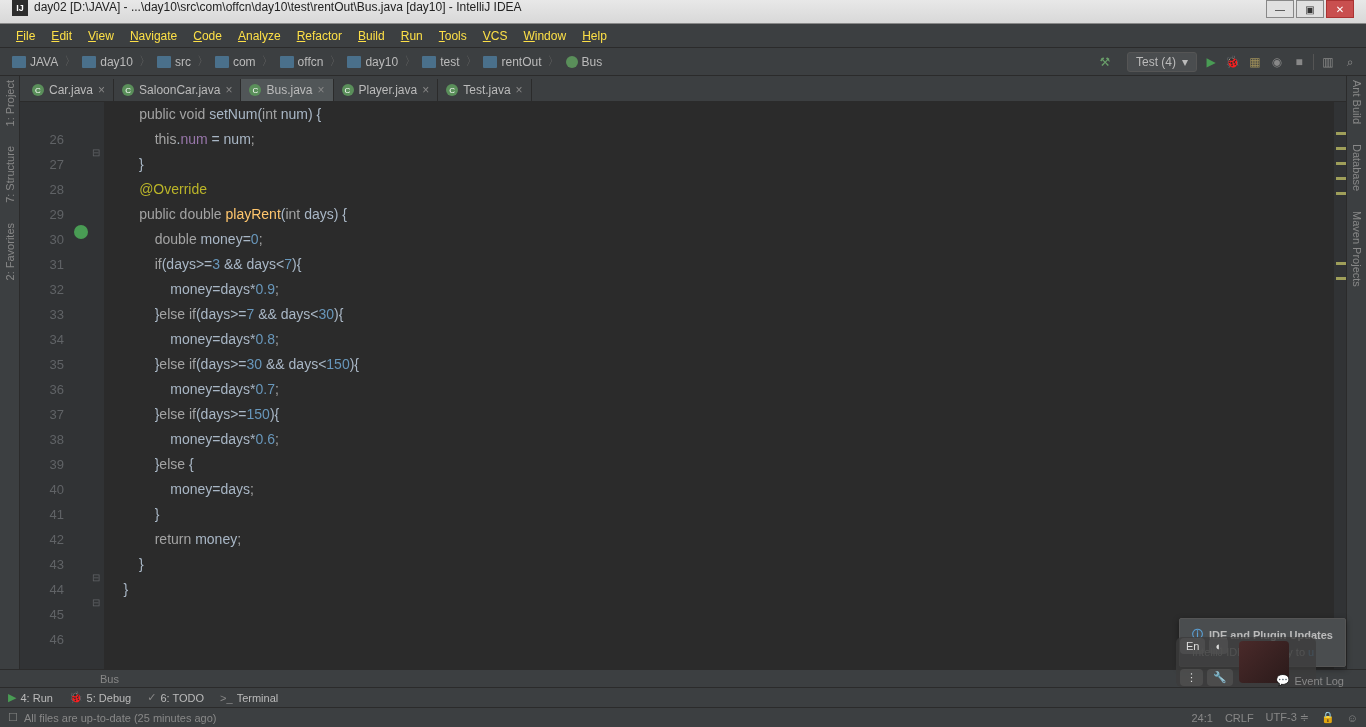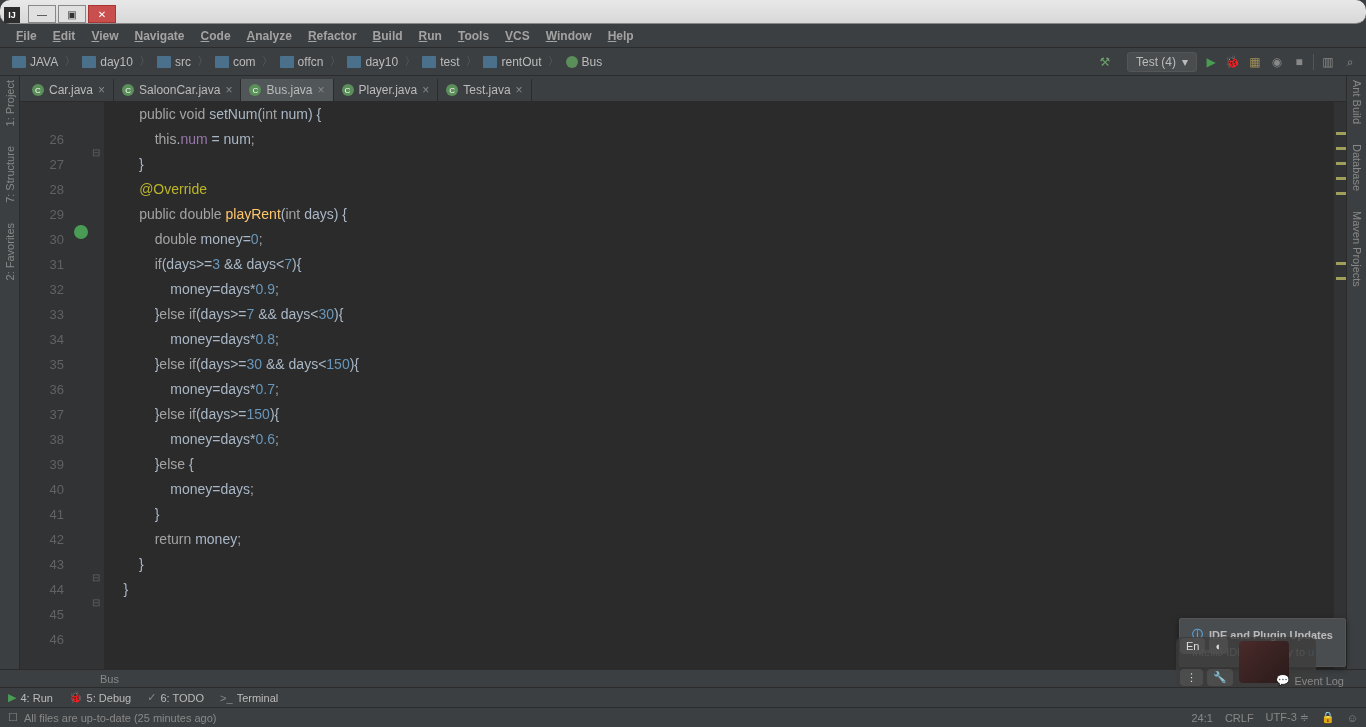--- a/index.html
+++ b/index.html
@@ -1,24 +1,24 @@
 <!DOCTYPE html>
 <html><head>
 <meta charset="utf-8">
 <style>
 * { margin: 0; padding: 0; box-sizing: border-box; font-family: "Segoe UI", Arial, sans-serif; }
 body { width: 1366px; height: 727px; background: #3c3f41; color: #bbbbbb; overflow: hidden; font-size: 12px; }
-.title-bar { height: 24px; background: linear-gradient(#e8e8e8, #d8d8d8); display: flex; align-items: flex-end; padding: 0 4px; border-bottom: 1px solid #888; border-radius: 10px; }
+.title-bar { height: 24px; background: linear-gradient(#e8e8e8, #d8d8d8); display: flex; align-items: flex-start; padding: 0 12px; border-bottom: 1px solid #888; }
 .title-icon { width: 16px; height: 16px; background: #2d2d2d; margin-right: 6px; display: flex; align-items: center; justify-content: center; color: #fff; font-size: 9px; font-weight: bold; }
 .title-text { flex: 1; color: #222; font-size: 12px; }
 .win-controls { display: flex; }
 .win-btn { width: 28px; height: 18px; border: 1px solid #888; background: #e0e0e0; margin-left: 2px; display: flex; align-items: center; justify-content: center; font-size: 10px; color: #333; }
 .win-btn.close { background: #c94f4f; color: #fff; border-color: #a33; }
 .menu-bar { height: 24px; background: #3c3f41; display: flex; align-items: center; padding: 0 8px; border-bottom: 1px solid #2b2b2b; }
-.menu-item { padding: 0 8px; color: #a3a3a3; font-size: 12px; cursor: pointer; font-weight: bold; }
+.menu-item { padding: 0 8px; color: #fde047; font-size: 12px; cursor: pointer; }
 .menu-item .u { text-decoration: underline; }
 .nav-bar { height: 28px; background: #3c3f41; display: flex; align-items: center; padding: 0 8px; border-bottom: 1px solid #2b2b2b; gap: 39px; }
 .breadcrumbs { display: flex; align-items: center; flex: 1; }
 .crumb { display: flex; align-items: center; color: #bbbbbb; font-size: 12px; padding: 0 4px; cursor: pointer; }
 .crumb-icon { width: 14px; height: 12px; background: #4a708b; margin-right: 4px; border-radius: 1px; }
 .crumb-icon.class { background: #5a8f5a; border-radius: 50%; width: 12px; height: 12px; }
 .crumb-sep { color: #666; padding: 0 2px; }
 .run-controls { display: flex; align-items: center; gap: 6px; }
 .run-config { background: #4a4d4f; border: 1px solid #555; padding: 2px 8px; border-radius: 3px; display: flex; align-items: center; gap: 6px; font-size: 12px; margin-left: 8px; }
 .toolbar-icon { width: 16px; height: 16px; display: flex; align-items: center; justify-content: center; cursor: pointer; }
@@ -62,20 +62,21 @@
 .ime-widget { position: absolute; right: 50px; bottom: 40px; width: 140px; height: 50px; background: rgba(60,60,60,0.8); border-radius: 6px; display: flex; align-items: center; padding: 4px; gap: 6px; }
 .ime-btn { background: rgba(80,80,80,0.8); border-radius: 4px; padding: 2px 6px; color: #ddd; font-size: 11px; }
 .ime-img { width: 50px; height: 42px; background: linear-gradient(135deg, #4a2a2a, #2a1a1a); border-radius: 4px; position: relative; overflow: hidden; }
 .event-log { position: absolute; right: 22px; bottom: 40px; display: flex; align-items: center; gap: 4px; font-size: 11px; color: #888; }
 </style>
 </head>
 <body>
 
 <div class="title-bar">
   <div class="title-icon">IJ</div>
+  <div class="title-text">day02 [D:\JAVA] - ...\day10\src\com\offcn\day10\test\rentOut\Bus.java [day10] - IntelliJ IDEA</div>
   <div class="win-controls">
     <div class="win-btn">—</div>
     <div class="win-btn">▣</div>
     <div class="win-btn close">✕</div>
   </div>
 </div>
 
 <div class="menu-bar" id="menu-bar">
     <div class="menu-item"><span class="u">F</span>ile</div>
     <div class="menu-item"><span class="u">E</span>dit</div>

